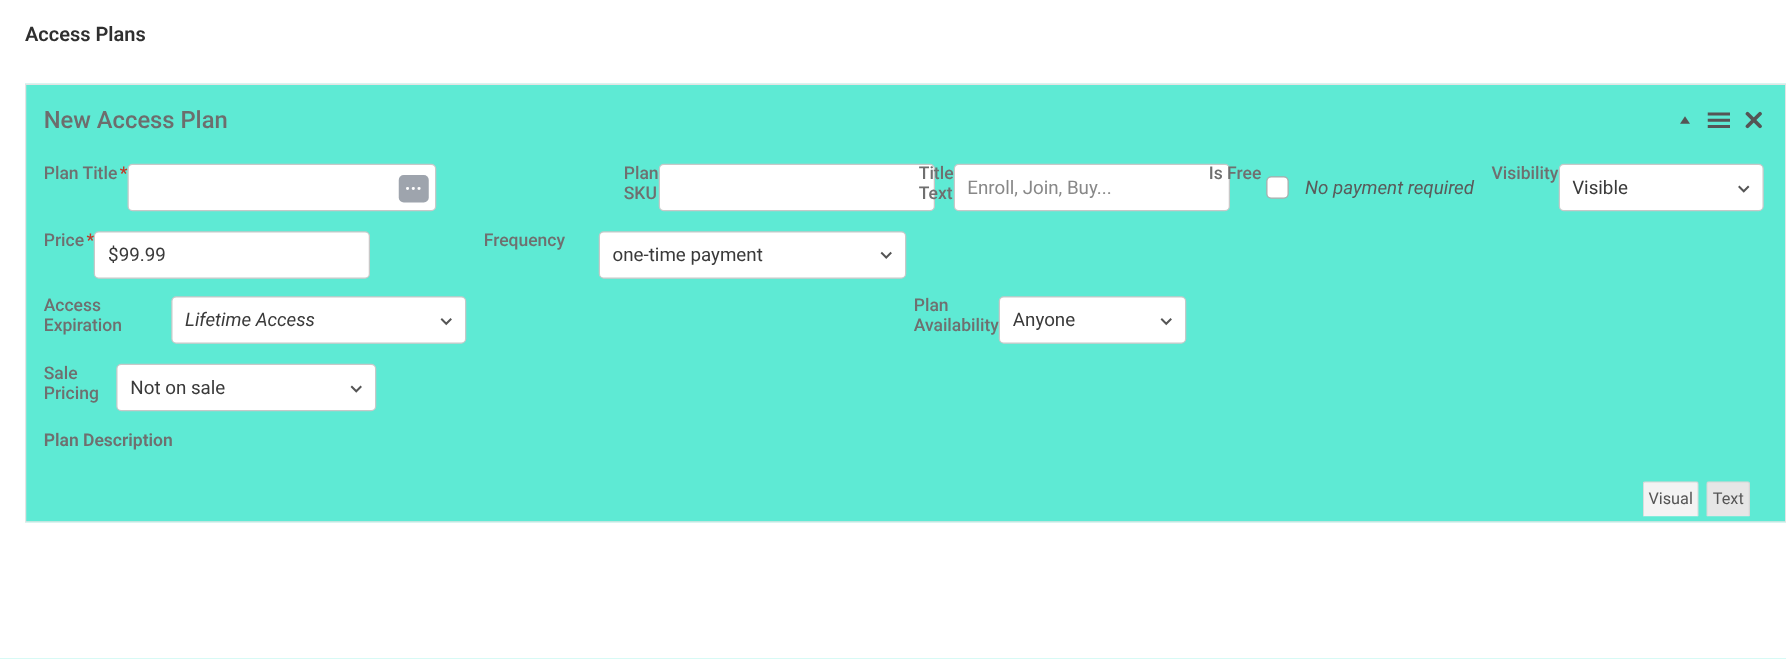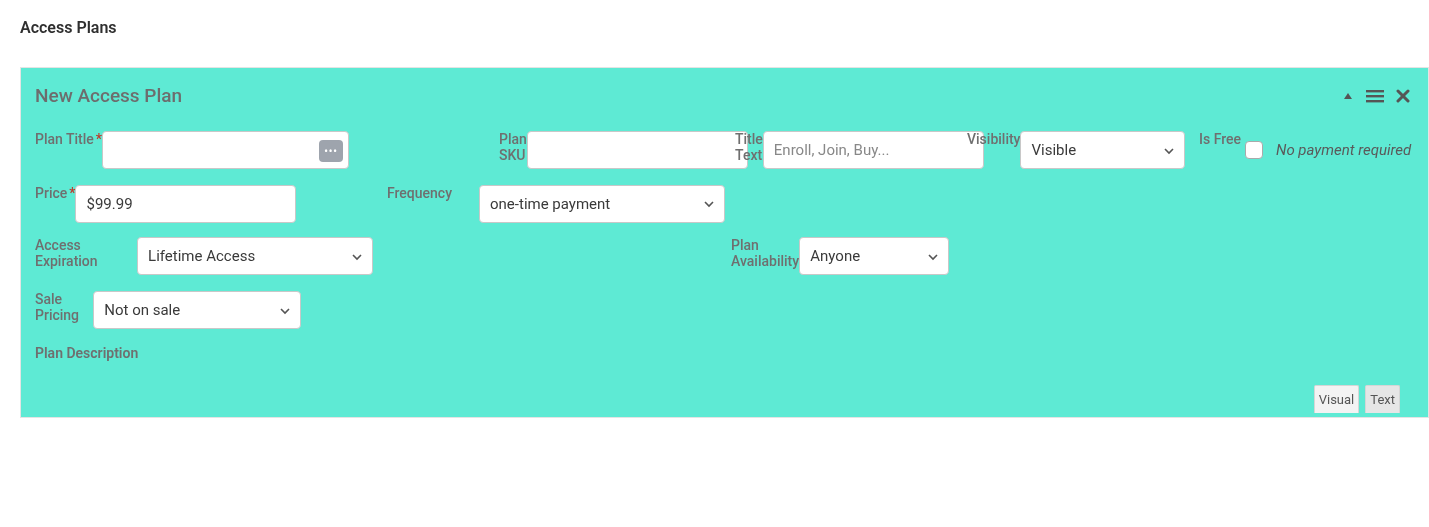--- a/index.html
+++ b/index.html
@@ -130,21 +130,21 @@
     border-radius: 4px;
     appearance: none;
     cursor: pointer;
     background: #fff;
   }
   .chk-label { font-style: italic; color: #5a5a5a; font-size: 15px;}
   .field-price { width: 338px; }
   .field-freq  { width: 338px; gap: 27px; }
   .field-freq .select-wrap, .field-freq select { width: 100%; }
   .field-exp   { width: 338px; gap: 24px; }
-  .field-exp .select-wrap, .field-exp select { width: 100%; }
+  .field-exp .select-wrap, .field-exp select { width: 100%; font-style: italic; }
   .field-avail { width: 218px; margin-left: 344px; }
   .field-avail .select-wrap, .field-avail select { width: 100%; }
   .field-sale { width: 266px; }
   .field-sale .select-wrap, .field-sale select { width: 100%; }
   .desc-label {
     font-size: 14px;
     color: #6f6f6f;
     font-weight: 600;
     margin: 12px 0 24px 0;
     display: block;
@@ -213,38 +213,38 @@
           </div>
         </div>
         <div class="field field-sku">
           <label class="fld-label">Plan SKU</label>
           <input type="text" value="" style="">
         </div>
         <div class="field field-enroll">
           <label class="fld-label">Title Text</label>
           <input type="text" placeholder="Enroll, Join, Buy..." style="">
         </div>
+        <div class="field field-free">
+          <label class="fld-label">Is Free</label>
+          <div class="chk-row">
+            <input type="checkbox" style="">
+            <span class="chk-label">No payment required</span>
+          </div>
+        </div>
         <div class="field field-vis">
           <label class="fld-label">Visibility</label>
           <div class="select-wrap w-100">
             <select class="select w-100">
               <option>Visible</option>
             </select>
             <span class="chev">
               <svg width="12" height="12" viewBox="0 0 12 12">
                   <polyline points="2,4 6,8 10,4" fill="none" stroke="#555" stroke-width="1.6"></polyline>
                 </svg>
             </span>
-          </div>
-        </div>
-        <div class="field field-free">
-          <label class="fld-label">Is Free</label>
-          <div class="chk-row">
-            <input type="checkbox" style="">
-            <span class="chk-label">No payment required</span>
           </div>
         </div>
       </div>
 
       <div class="row">
         <div class="field field-price">
           <label class="fld-label"><span>Price</span><span class="req">*</span></label>
           <input type="text" value="$99.99" style="">
         </div>
         <div class="field field-freq">

